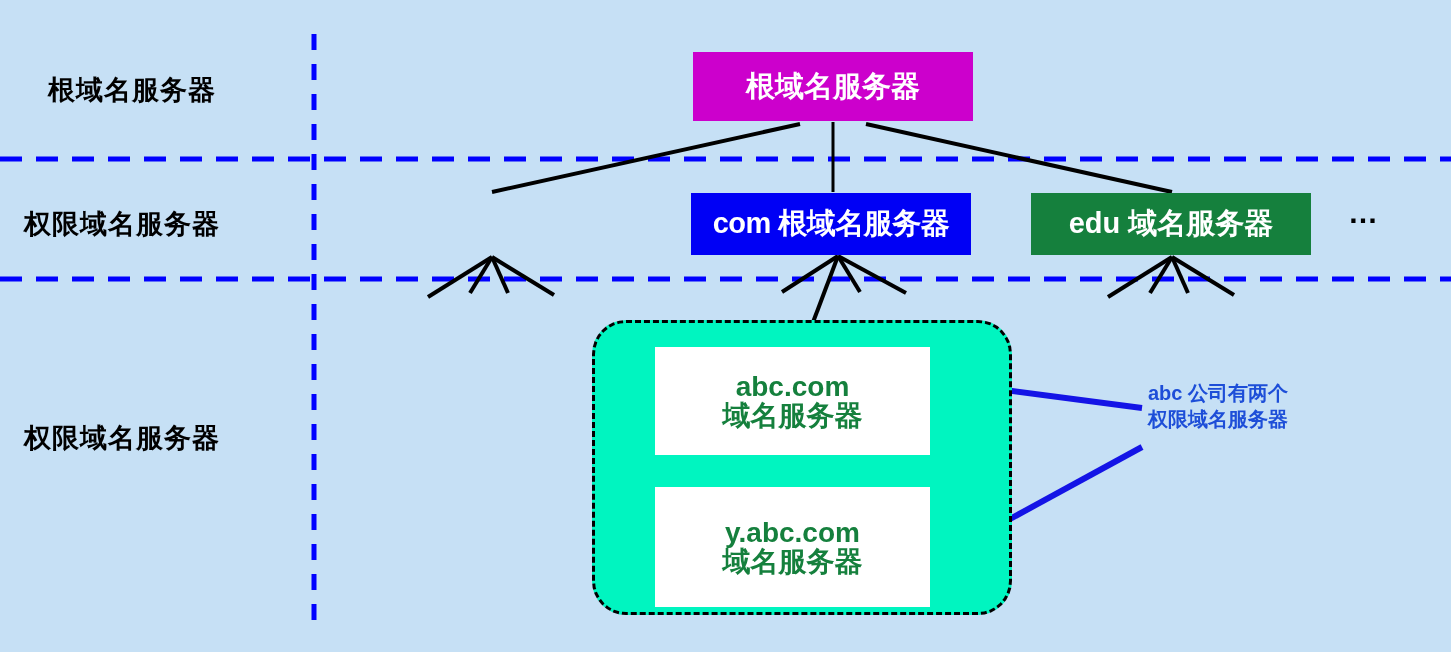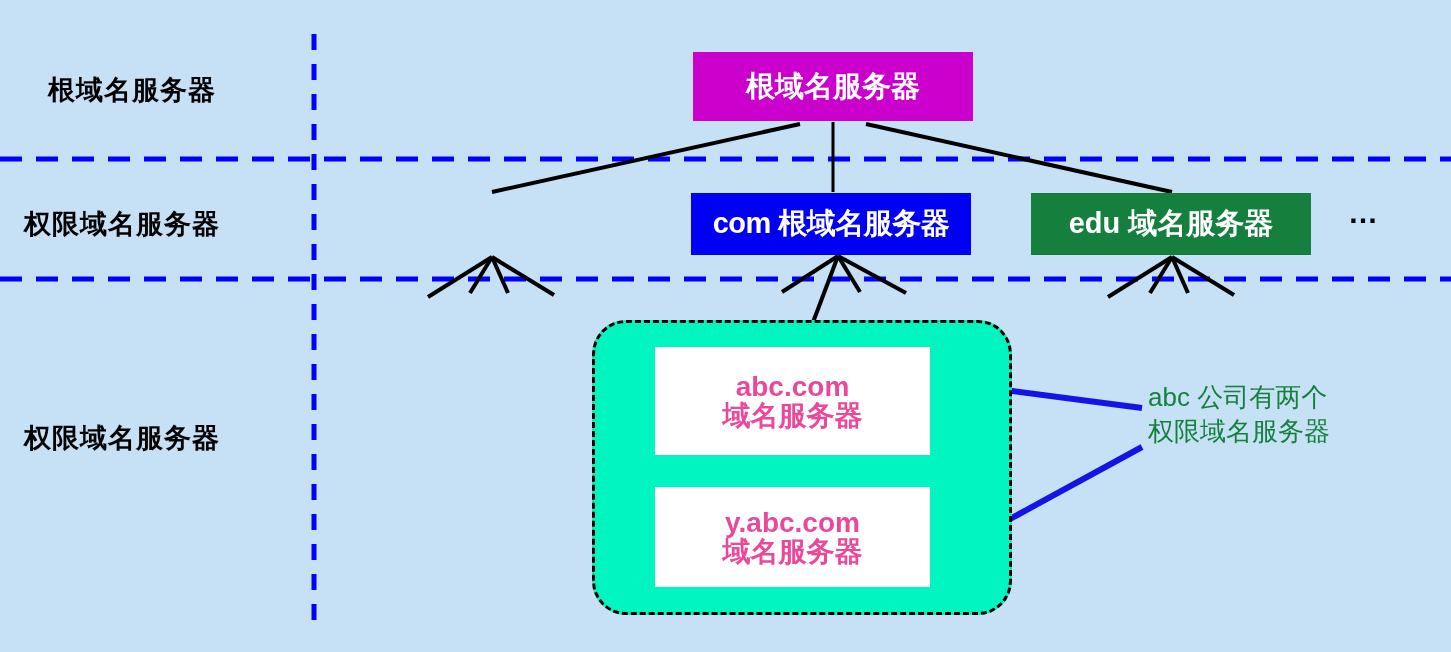--- a/index.html
+++ b/index.html
@@ -98,40 +98,40 @@
     position: absolute;
     background: #ffffff;
     display: flex;
     flex-direction: column;
     align-items: center;
     justify-content: center;
     z-index: 7;
     line-height: 1.04;
   }
   .auth-node .auth-line {
-    color: #ec4899;
+    color: #15803d;
     font-weight: bold;
     font-size: 28px;
     white-space: nowrap;
   }
   #auth-abc {
     left: 655px; top: 347px;
     width: 275px; height: 108px;
   }
   #auth-yabc {
     left: 655px; top: 487px;
-    width: 275px; height: 100px;
+    width: 275px; height: 120px;
   }
   #annotation-note {
     position: absolute;
     left: 1148px; top: 380px;
     z-index: 7;
-    color: #15803d;
-    font-weight: normal;
-    font-size: 26px;
+    color: #1d4ed8;
+    font-weight: bold;
+    font-size: 20px;
     line-height: 1.32;
     white-space: nowrap;
   }
 </style>
 </head>
 <body>
 
 <div id="canvas">
 
   <svg id="svg-layer" viewBox="0 0 1451 652" xmlns="http://www.w3.org/2000/svg">

